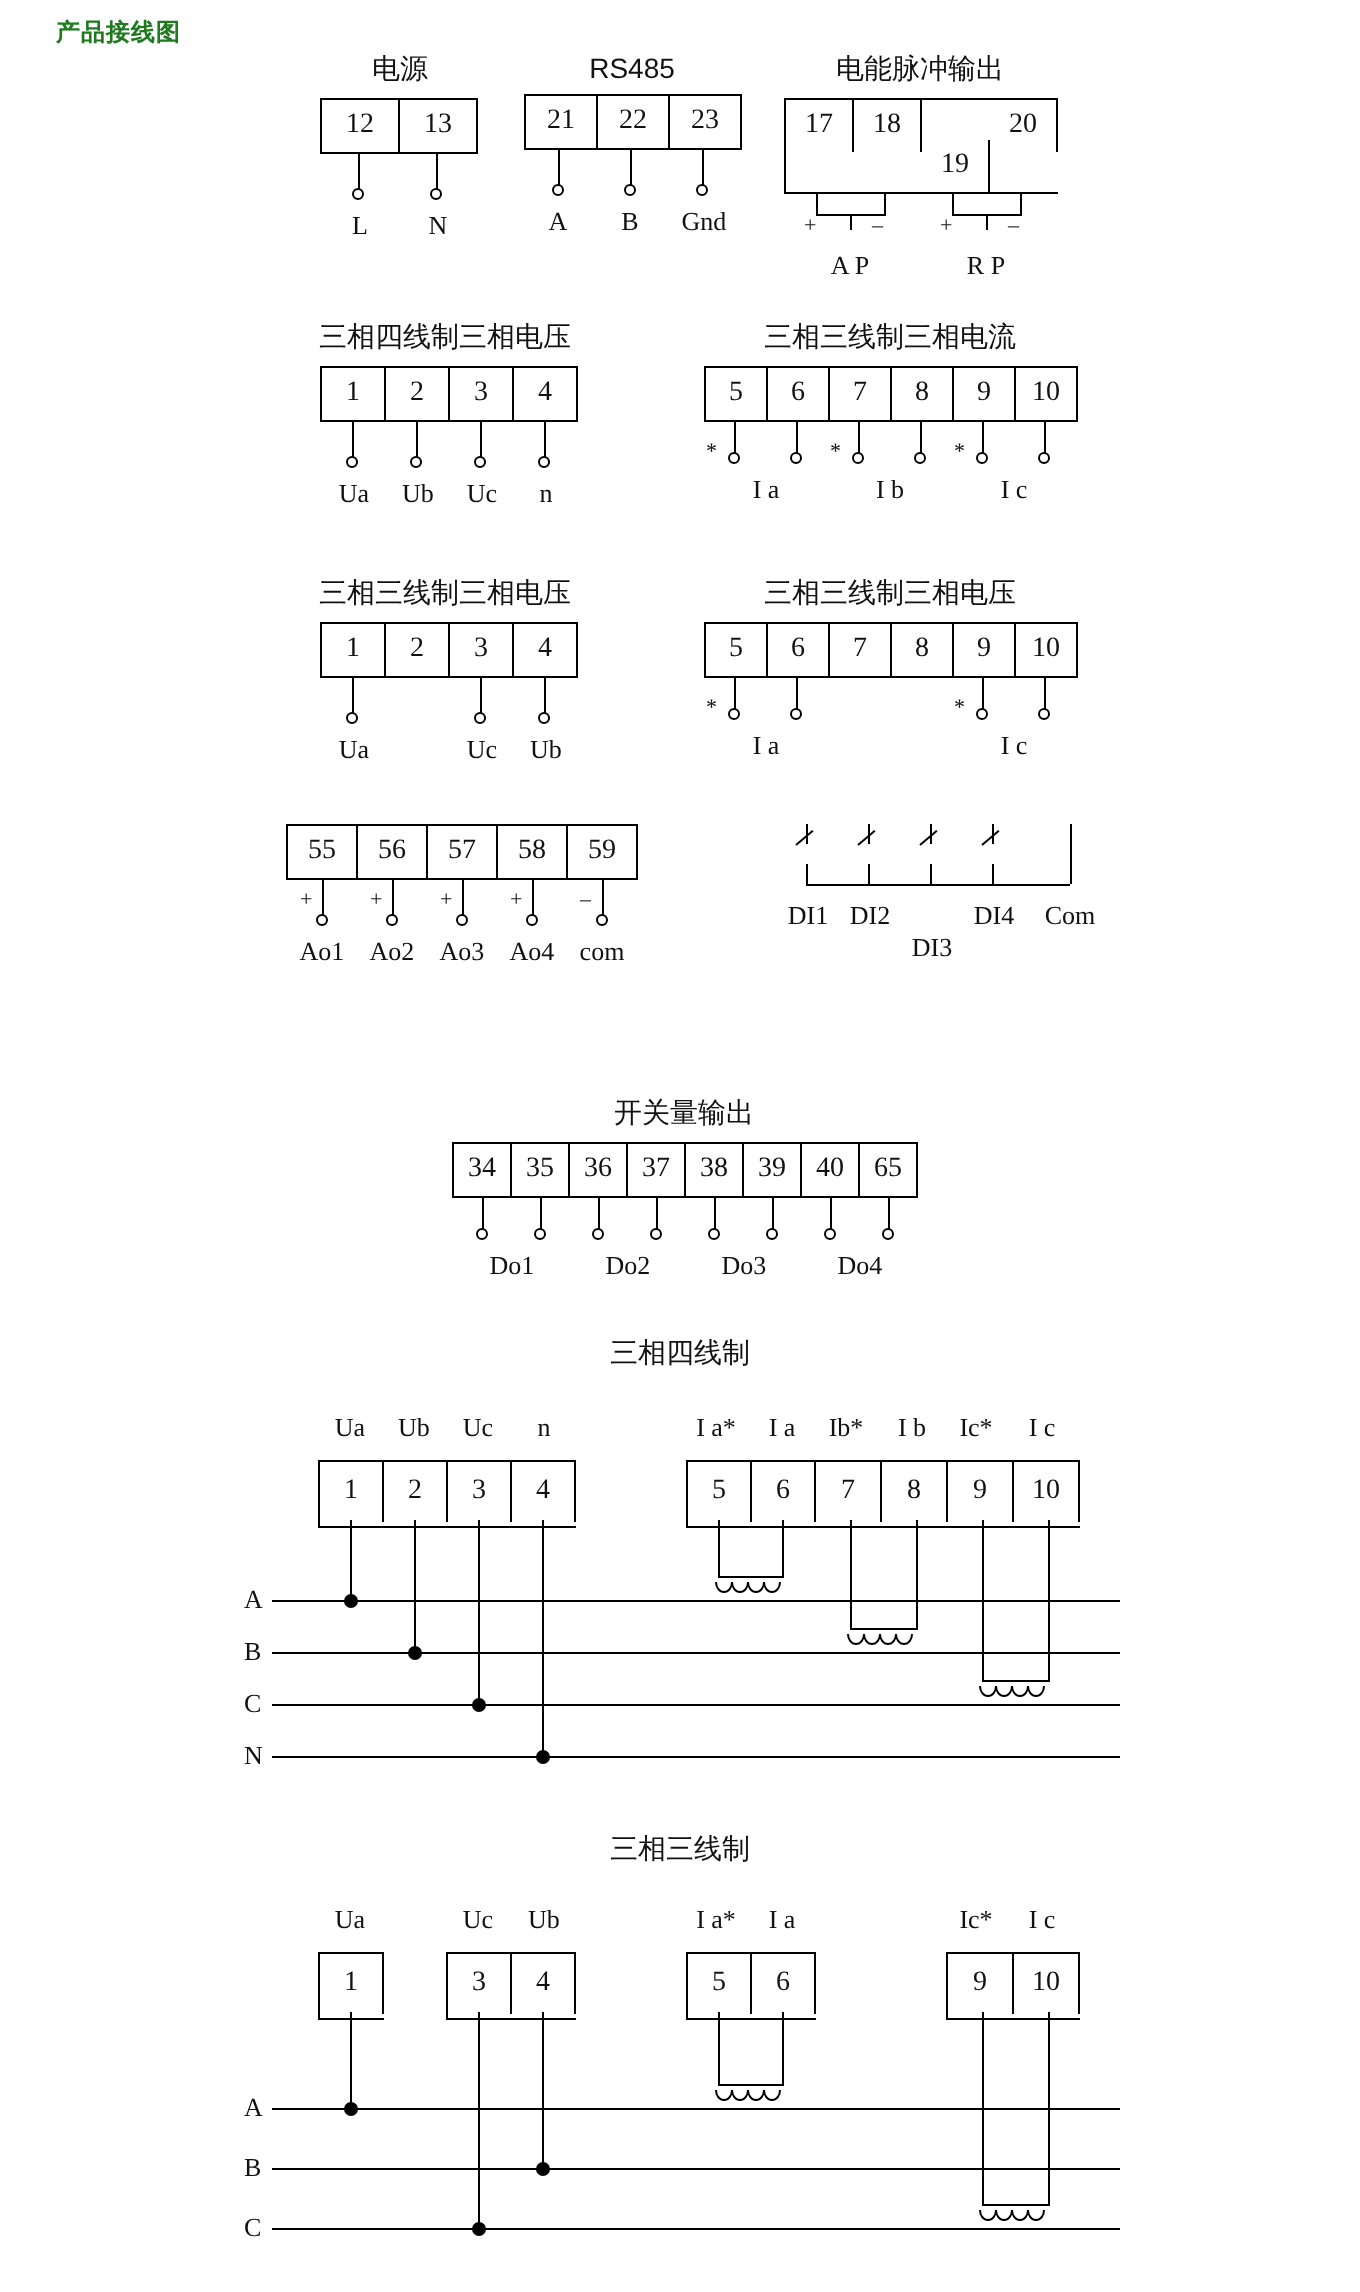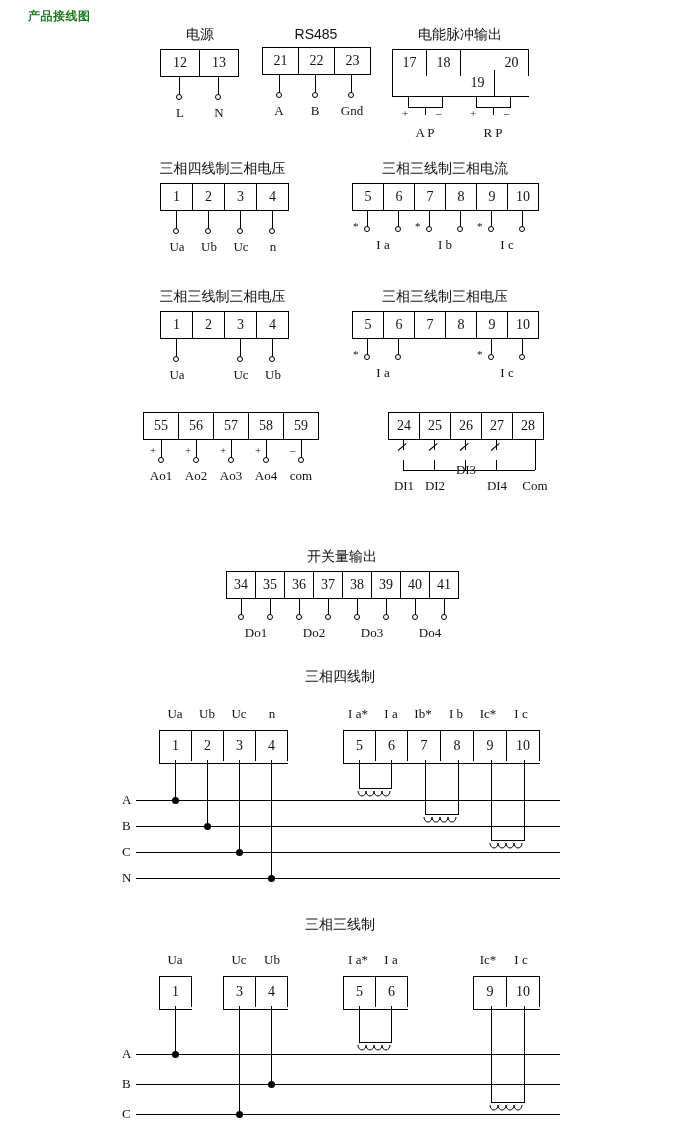--- a/index.html
+++ b/index.html
@@ -258,67 +258,60 @@
     <div class="lbl" style="left:116px;top:28px;width:40px;">Ao4</div>
 
     <div class="sym" style="left:160px;top:4px;">–</div>
     <div class="lead" style="left:171px;top:0;height:18px;"></div>
       <div class="dot" style="left:168px;top:17px;"></div>
     <div class="lbl" style="left:149px;top:28px;width:44px;">com</div>
   </div>
 </div>
 
 <div class="sec" style="left:370px;top:412px;width:190px;">
-  <div class="row" style="width:155px;margin-left:18px;">
-    <div class="cell" style="width:31px;">24</div>
-    <div class="cell" style="width:31px;">25</div>
-    <div class="cell" style="width:31px;">26</div>
-    <div class="cell" style="width:31px;">27</div>
-    <div class="cell" style="width:31px;">28</div>
-  </div>
   <div class="leads" style="height:62px;">
 
     <div class="hline" style="left:33px;top:30px;width:132px;"></div>
     <div class="lead" style="left:165px;top:0;height:30px;"></div>
 
     <div class="lead" style="left:33px;top:0;height:10px;"></div>
     <div class="hline" style="left:28px;top:10px;width:11px;transform:rotate(-40deg);transform-origin:left center;"></div>
     <div class="lead" style="left:33px;top:20px;height:10px;"></div>
     <div class="lbl" style="left:15px;top:38px;width:38px;">DI1</div>
 
     <div class="lead" style="left:64px;top:0;height:10px;"></div>
     <div class="hline" style="left:59px;top:10px;width:11px;transform:rotate(-40deg);transform-origin:left center;"></div>
     <div class="lead" style="left:64px;top:20px;height:10px;"></div>
     <div class="lbl" style="left:46px;top:38px;width:38px;">DI2</div>
 
     <div class="lead" style="left:95px;top:0;height:10px;"></div>
     <div class="hline" style="left:90px;top:10px;width:11px;transform:rotate(-40deg);transform-origin:left center;"></div>
     <div class="lead" style="left:95px;top:20px;height:10px;"></div>
-    <div class="lbl" style="left:77px;top:22px;width:38px;">DI3</div>
+    <div class="lbl" style="left:77px;top:54px;width:38px;">DI3</div>
 
     <div class="lead" style="left:126px;top:0;height:10px;"></div>
     <div class="hline" style="left:121px;top:10px;width:11px;transform:rotate(-40deg);transform-origin:left center;"></div>
     <div class="lead" style="left:126px;top:20px;height:10px;"></div>
     <div class="lbl" style="left:108px;top:38px;width:38px;">DI4</div>
 
     <div class="lbl" style="left:144px;top:38px;width:42px;">Com</div>
   </div>
 </div>
 
 <div class="sec" style="left:222px;top:548px;width:240px;">
   <div class="cap" style="width:240px;">开关量输出</div>
   <div class="row" style="width:232px;margin-left:4px;">
     <div class="cell" style="width:29px;">34</div>
     <div class="cell" style="width:29px;">35</div>
     <div class="cell" style="width:29px;">36</div>
     <div class="cell" style="width:29px;">37</div>
     <div class="cell" style="width:29px;">38</div>
     <div class="cell" style="width:29px;">39</div>
     <div class="cell" style="width:29px;">40</div>
-    <div class="cell" style="width:29px;">41</div>
+    <div class="cell" style="width:29px;">65</div>
   </div>
   <div class="leads" style="height:50px;">
     <div class="lead" style="left:19px;top:0;height:16px;"></div>
       <div class="dot" style="left:16px;top:15px;"></div>
     <div class="lead" style="left:48px;top:0;height:16px;"></div>
       <div class="dot" style="left:45px;top:15px;"></div>
     <div class="lbl" style="left:14px;top:26px;width:40px;">Do1</div>
 
     <div class="lead" style="left:77px;top:0;height:16px;"></div>
       <div class="dot" style="left:74px;top:15px;"></div>

